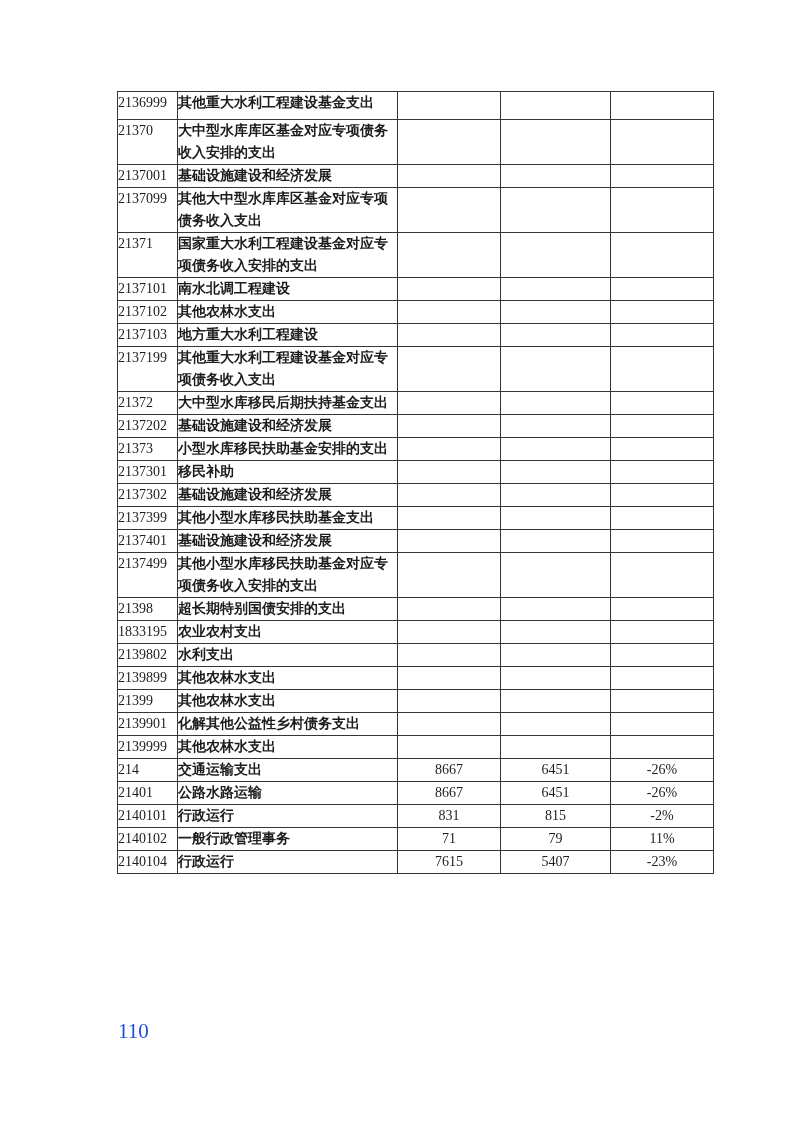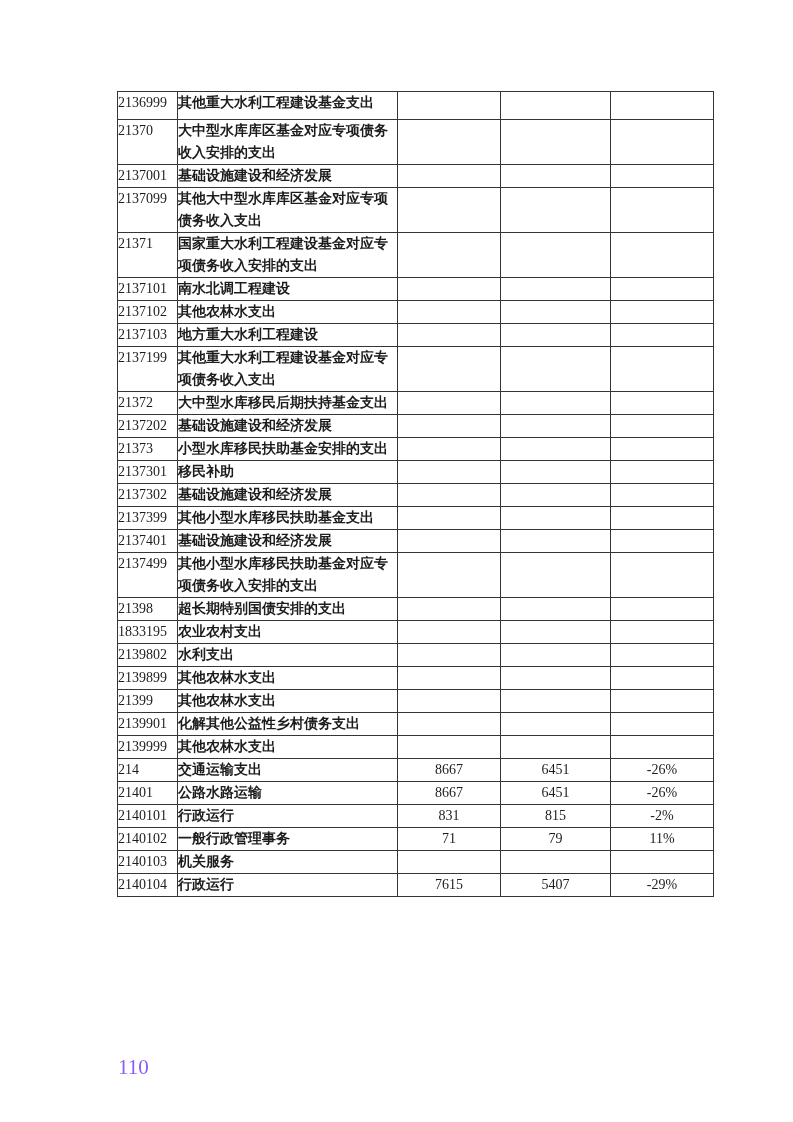--- a/index.html
+++ b/index.html
@@ -41,22 +41,21 @@
   table.budget tr:first-child td { height: 27px; }
   td.c-code { padding-left: 3px; }
   td.c-name { padding-left: 4px; padding-right: 2px; font-weight: bold; }
   td.c-num  { text-align: center; }
   .page-number {
     position: absolute;
     left: 118px;
     top: 1018px;
     font-size: 21px;
     line-height: 26px;
-    color: #8b5cf6;
-    margin-top: 36px;
+    color: #1d4ed8;
   }
 </style>
 </head>
 <body>
 
 <div class="page">
 
   <table class="budget">
     <colgroup>
       <col style="width:60px">
@@ -286,33 +285,26 @@
   </tr>
 
   <tr>
     <td class="c-code">2140102</td>
     <td class="c-name">一般行政管理事务</td>
     <td class="c-num">71</td>
     <td class="c-num">79</td>
     <td class="c-num">11%</td>
   </tr>
 
-  <tr>
-    <td class="c-code">2140103</td>
-    <td class="c-name">机关服务</td>
-    <td class="c-num"></td>
-    <td class="c-num"></td>
-    <td class="c-num"></td>
-  </tr>
 
   <tr>
     <td class="c-code">2140104</td>
     <td class="c-name">行政运行</td>
     <td class="c-num">7615</td>
     <td class="c-num">5407</td>
-    <td class="c-num">-29%</td>
+    <td class="c-num">-23%</td>
   </tr>
 </tbody>
   </table>
 
   <div class="page-number">110</div>
 
 </div>
 
 </body></html>

